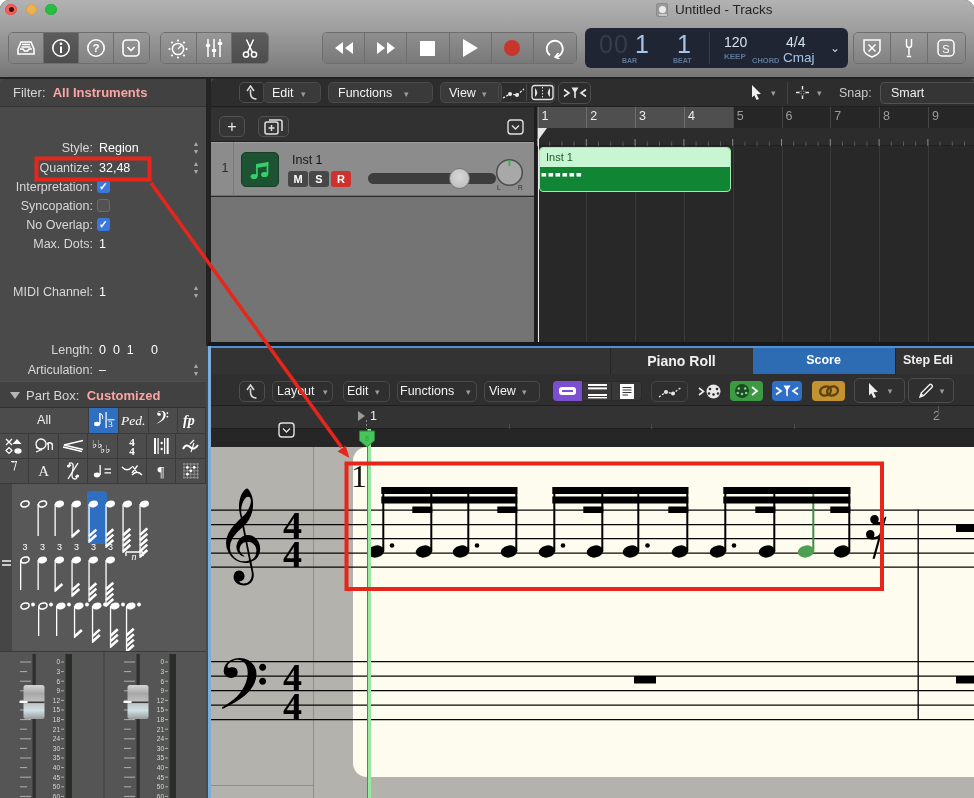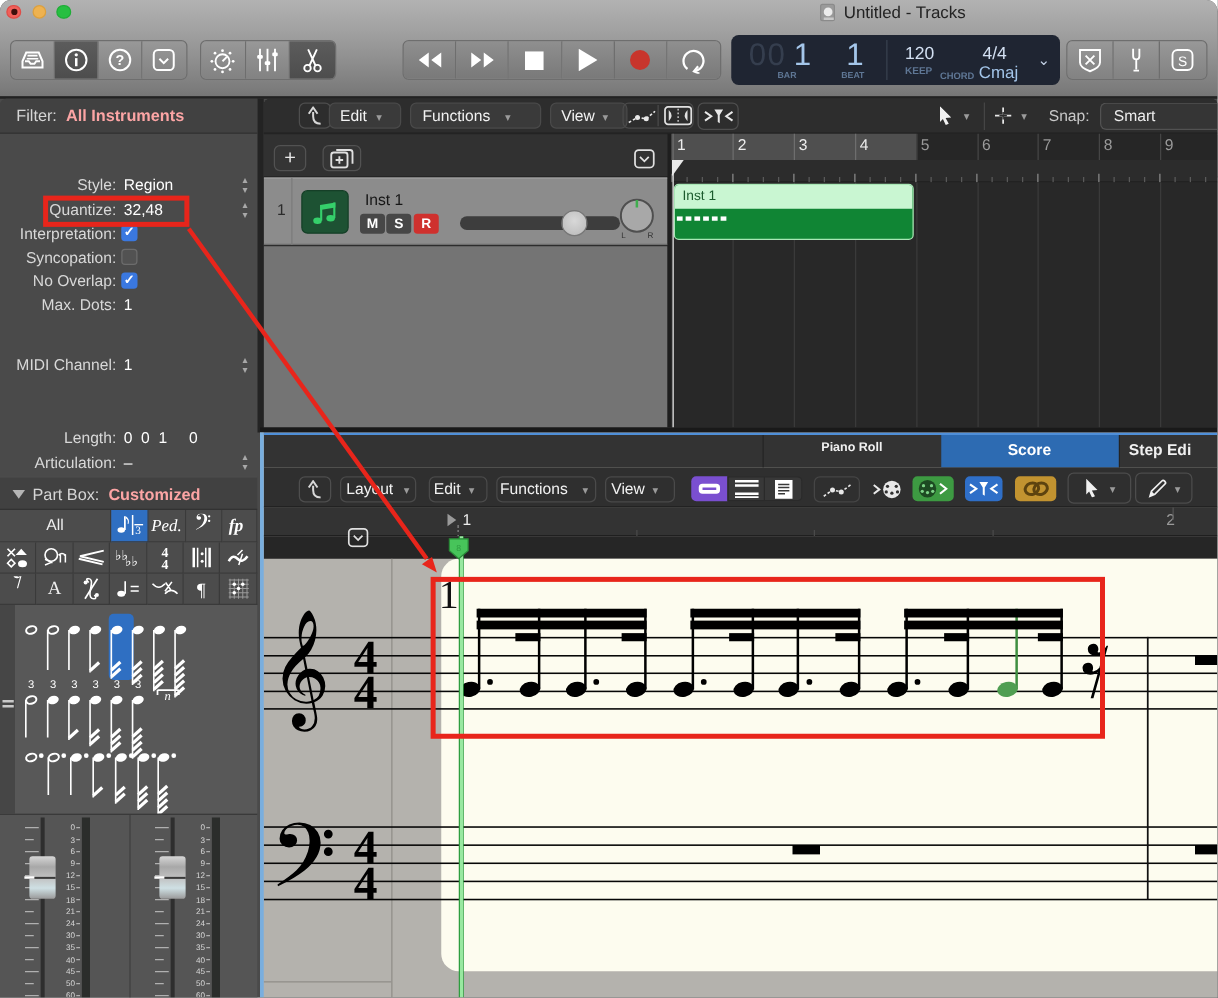--- a/index.html
+++ b/index.html
@@ -743,21 +743,21 @@
 <svg style="position:absolute;left:325px;top:49px" width="14" height="15" viewBox="0 0 14 15">
         <path d="M1.6 0 H11 L1.6 13 Z" fill="#e8e8e8"></path>
       </svg>
 </div>
 <div id="hdiv2"></div>
 <div id="score">
 <div style="position:absolute;left:0;top:0;width:763px;height:28px;background:#333;border-top:2px solid #4f8fd9"></div>
 <div style="position:absolute;left:399px;top:2px;width:1px;height:26px;background:#242424"></div>
 <div style="position:absolute;left:684px;top:2px;width:1px;height:26px;background:#242424"></div>
 <div style="position:absolute;left:541.5px;top:2px;width:142.5px;height:26px;background:#2d6bb2"></div>
-<div style="position:absolute;left:399px;top:7px;width:143px;text-align:center;font-size:10px;font-weight:bold;color:#f0f0f0">Piano Roll</div>
+<div style="position:absolute;left:399px;top:7px;width:143px;text-align:center;font-size:14px;font-weight:bold;color:#f0f0f0">Piano Roll</div>
 <div style="position:absolute;left:541.5px;top:7px;width:142px;text-align:center;font-size:12.5px;font-weight:bold;color:#fff">Score</div>
 <div style="position:absolute;left:692px;top:7px;width:72px;font-size:12.5px;font-weight:bold;color:#f0f0f0;overflow:hidden;white-space:nowrap">Step Edi</div>
 <div style="position:absolute;left:0;top:28px;width:763px;height:32px;background:#2f2f2f;border-bottom:1px solid #1f1f1f"></div>
 <div class="tbtn" style="left:28px;top:35px;width:26px;height:21px;background:none;border-color:#4e4e4e">
         <svg width="16" height="15" viewBox="0 0 16 15">
           <path d="M12.5 14 Q6.5 14 6.5 8 V4.5" fill="none" stroke="#d8d8d8" stroke-width="1.6"></path>
           <path d="M3 6 L6.5 1 L10 6" fill="none" stroke="#d8d8d8" stroke-width="1.6"></path>
         </svg>
       </div>
 <div class="mbtn" style="left:61px;top:35px;width:61px;background:none"></div>

